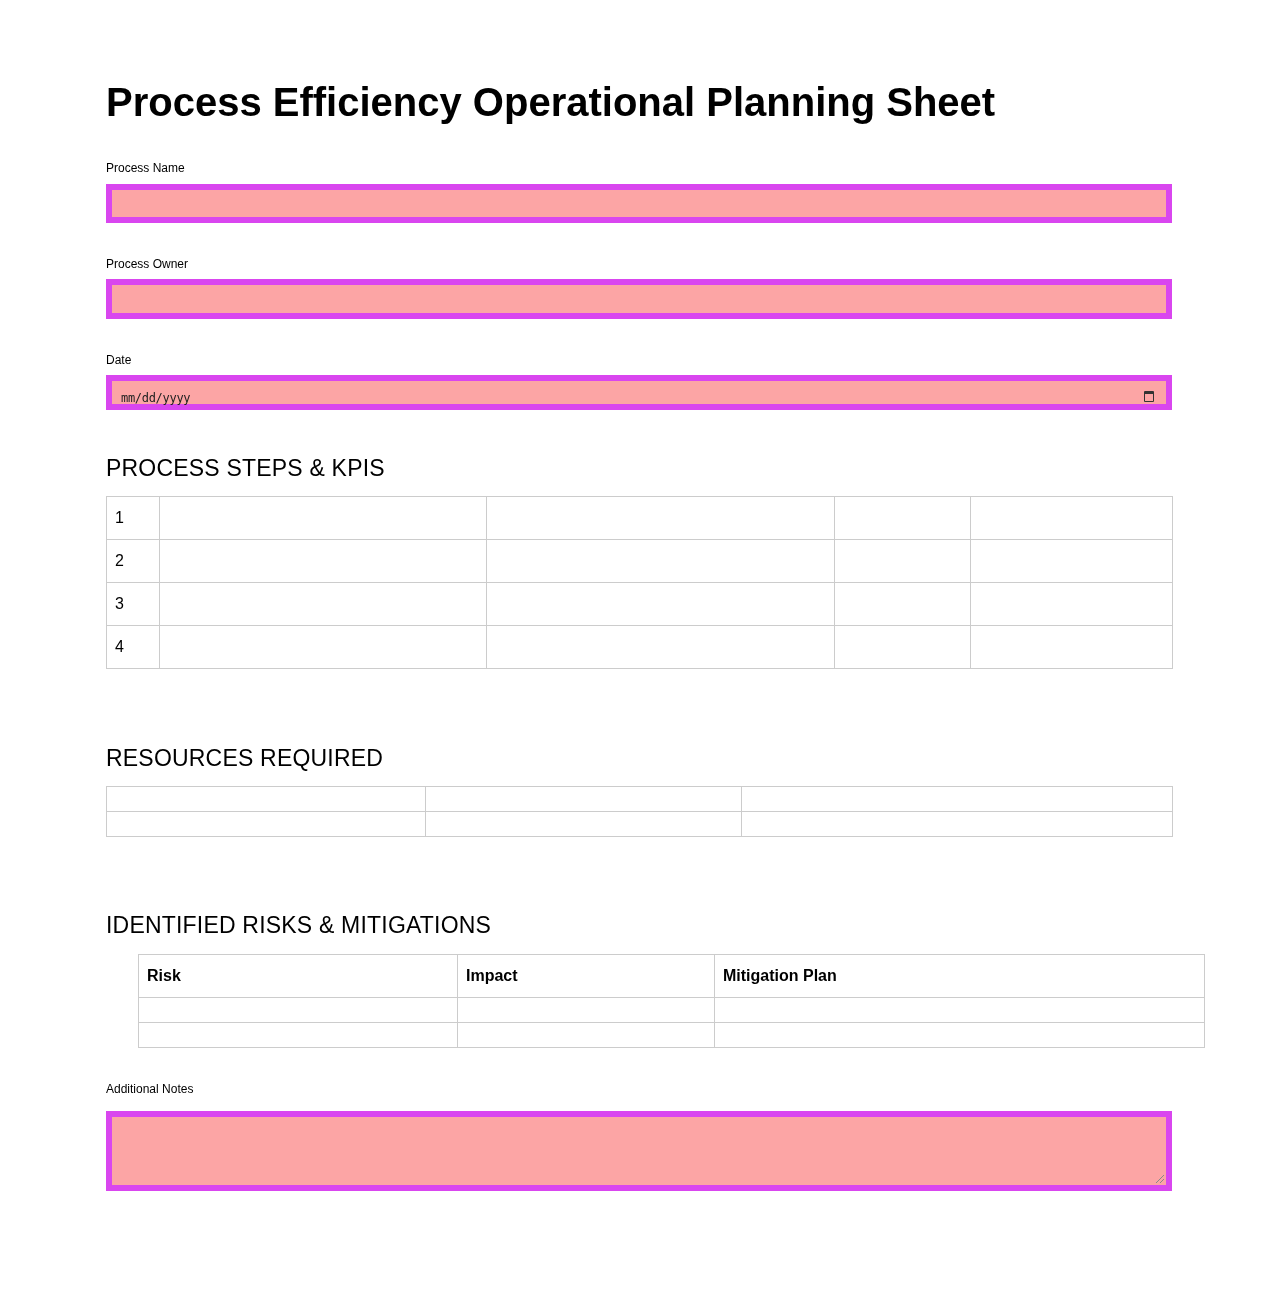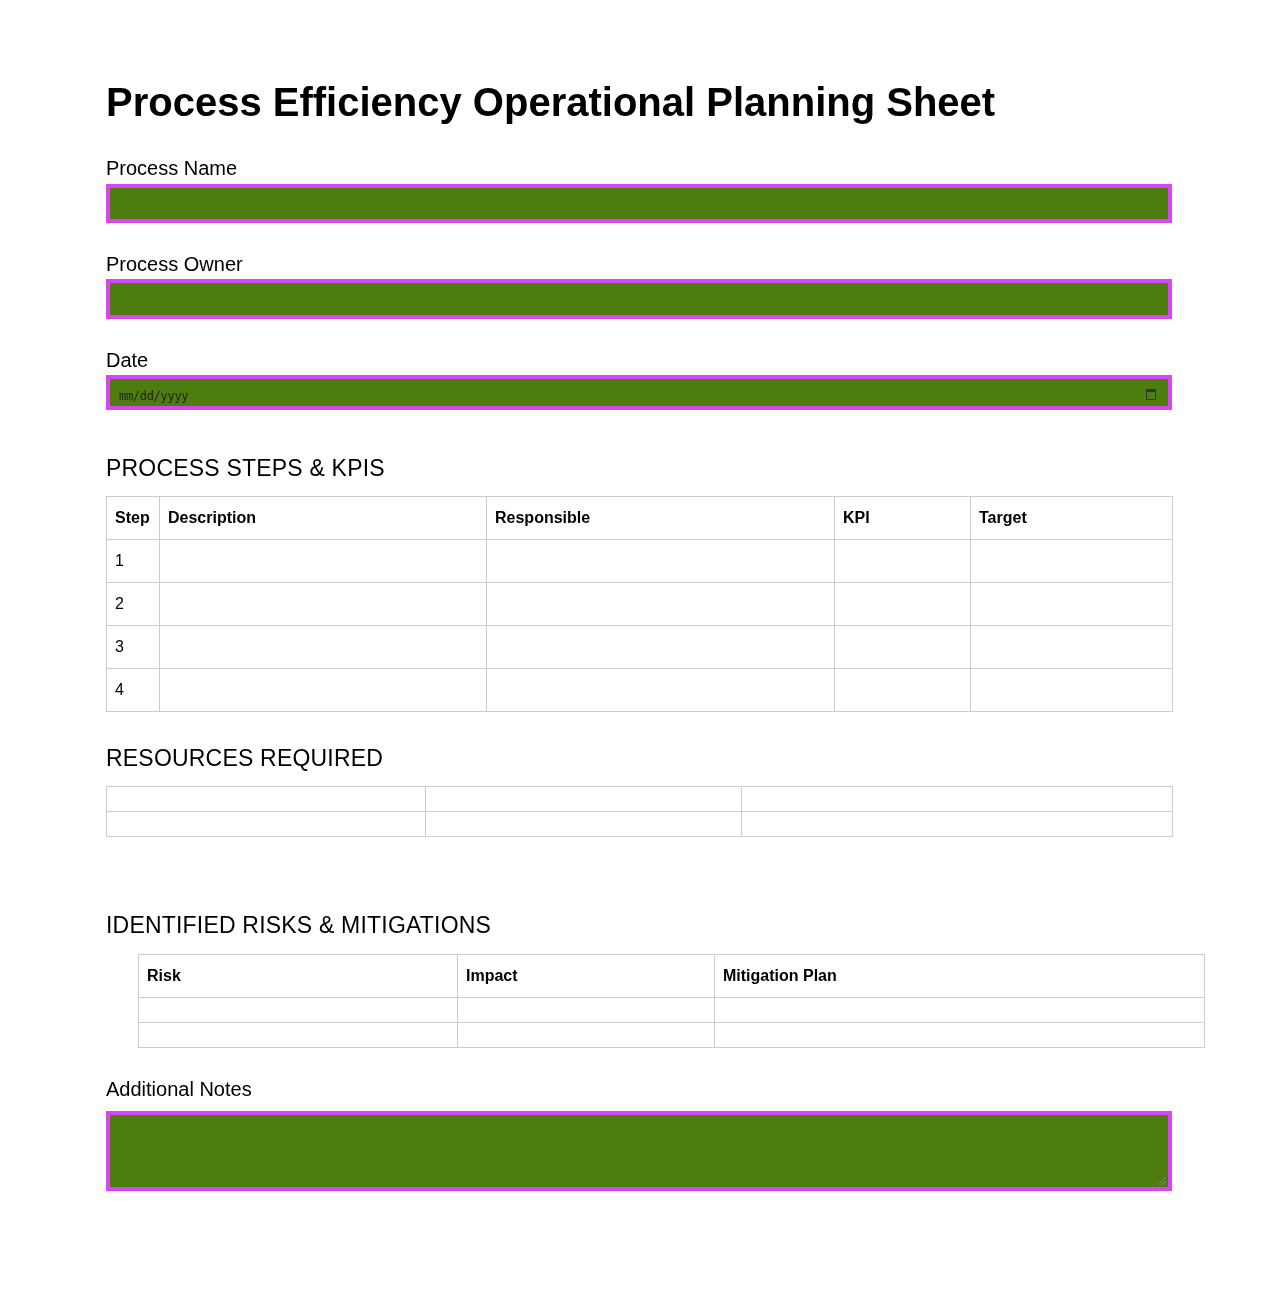--- a/index.html
+++ b/index.html
@@ -1,20 +1,20 @@
 <!DOCTYPE html>
 <html><head>
 <meta charset="utf-8">
 <style>
   html, body { margin:0; padding:0; background:#ffffff; }
   body { font-family: "Liberation Sans", sans-serif; color:#000; width:1278px; height:1300px; position:relative; }
   .container { position:absolute; left:106px; top:0; width:1066px; }
   h1 { position:absolute; left:0; top:83px; margin:0; font-size:40px; font-weight:bold; line-height:38px; white-space:nowrap; }
-  .label { position:absolute; left:0; font-size:20px; line-height:18px; }
-  .input { position:absolute; left:0; width:1066px; box-sizing:border-box; border:4px solid #d946ef; background:#4d7c0f; }
+  .label { position:absolute; left:0; font-size:12px; line-height:18px; }
+  .input { position:absolute; left:0; width:1066px; box-sizing:border-box; border:6px solid #d946ef; background:#fca5a5; }
   .date-text { position:absolute; left:9px; top:10px; font-family:"DejaVu Sans Mono", monospace; font-size:12px; color:#222; letter-spacing:-0.3px; }
   .cal { position:absolute; right:12px; top:10px; width:10px; height:11px; border:1.5px solid #333; border-top-width:3px; box-sizing:border-box; border-radius:1px; }
   .section { position:absolute; left:0; font-size:23px; line-height:20px; letter-spacing:0.2px; }
   table { position:absolute; left:0; width:1066px; border-collapse:collapse; table-layout:fixed; }
   th, td { border:1px solid #cccccc; padding:0 8px; text-align:left; font-size:16px; }
   th { font-weight:bold; height:42px; }
   .steps td { height:42px; }
   .small td { height:24px; }
   .resize { position:absolute; right:2px; bottom:2px; width:8px; height:8px;
     background: linear-gradient(135deg, transparent 45%, #888 45%, #888 55%, transparent 55%, transparent 70%, #888 70%, #888 80%, transparent 80%); }
@@ -40,27 +40,20 @@
   <div class="section" style="top:458px;">PROCESS STEPS &amp; KPIS</div>
   <table class="steps" style="top:496px;">
     <colgroup>
         <col style="width:53px">
         <col style="width:327px">
         <col style="width:348px">
         <col style="width:136px">
         <col style="width:202px">
       </colgroup>
     <tbody>
-        <tr>
-      <th>Step</th>
-      <th>Description</th>
-      <th>Responsible</th>
-      <th>KPI</th>
-      <th>Target</th>
-    </tr>
     <tr>
       <td>1</td>
       <td></td>
       <td></td>
       <td></td>
       <td></td>
     </tr>
     <tr>
       <td>2</td>
       <td></td>

